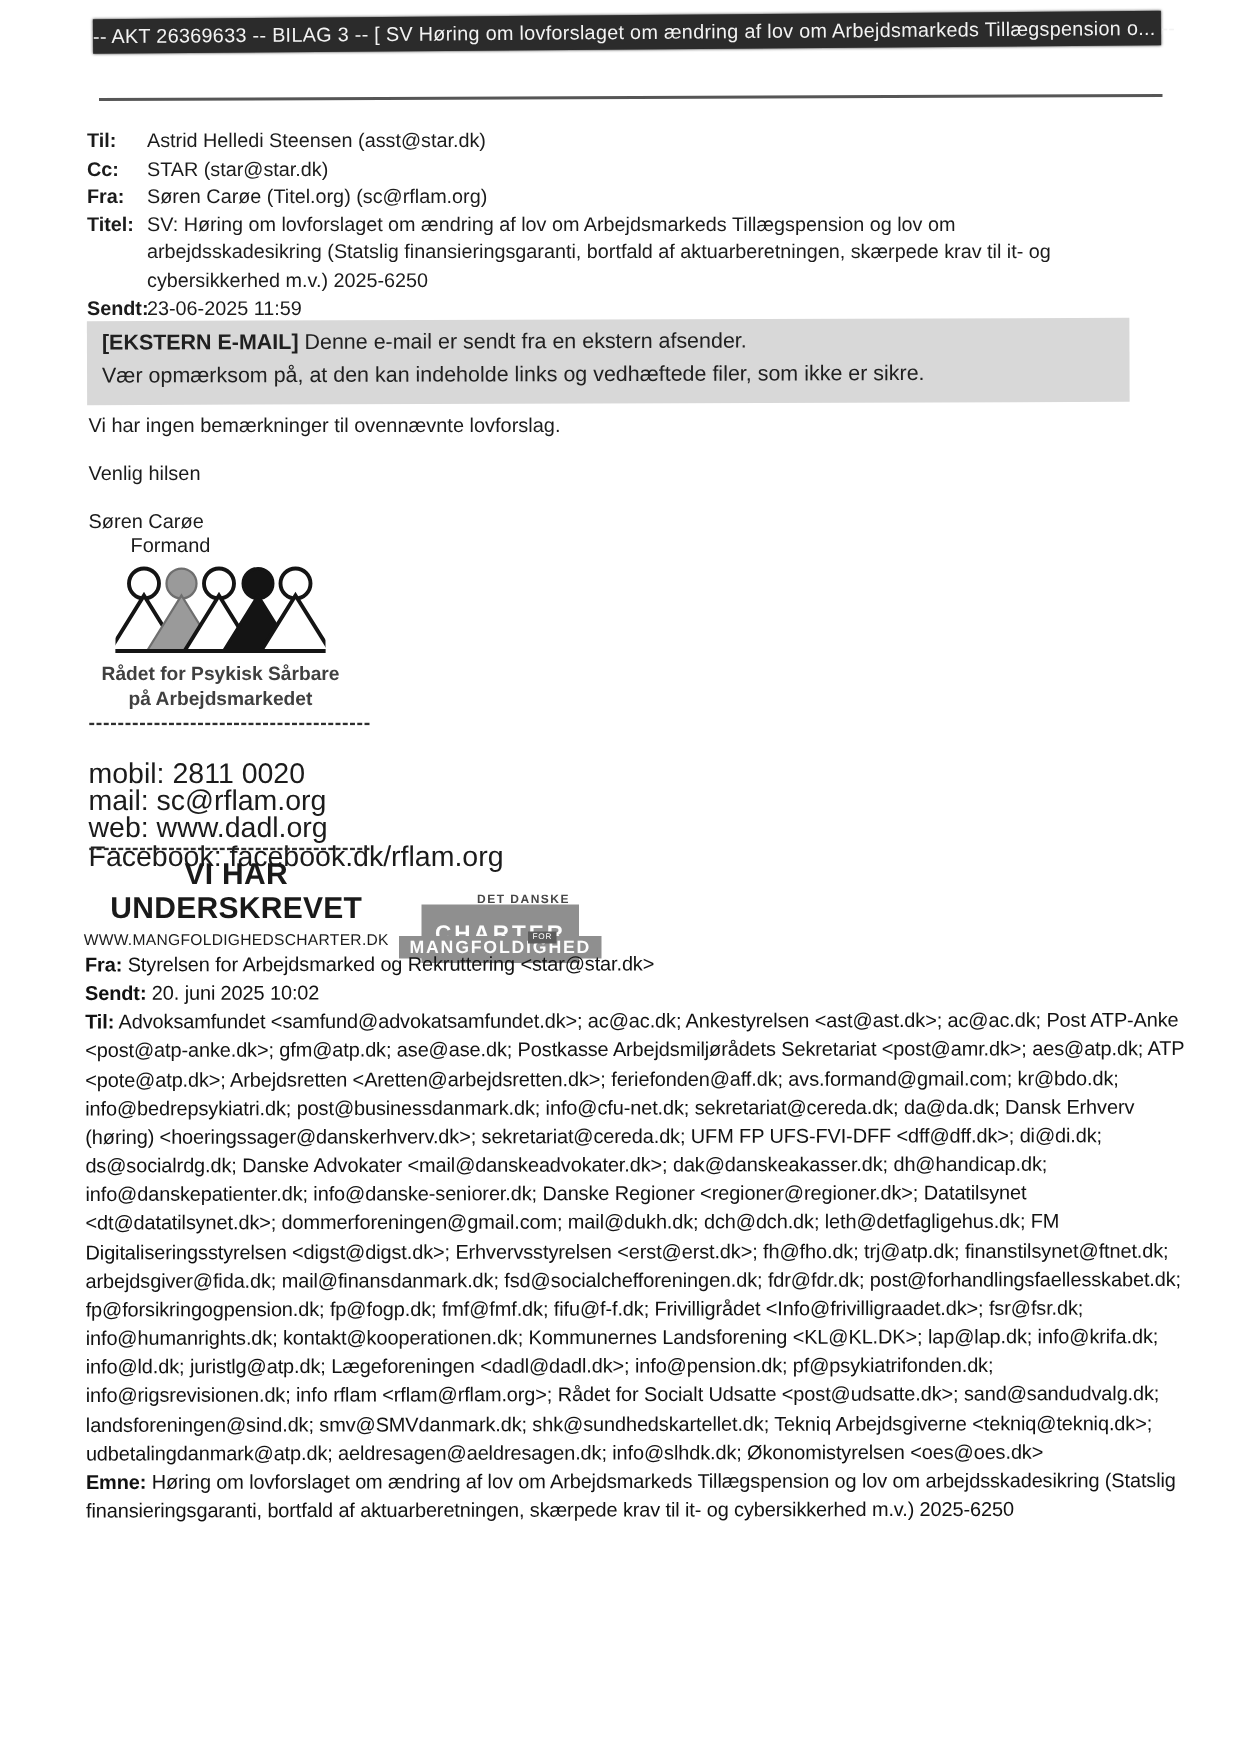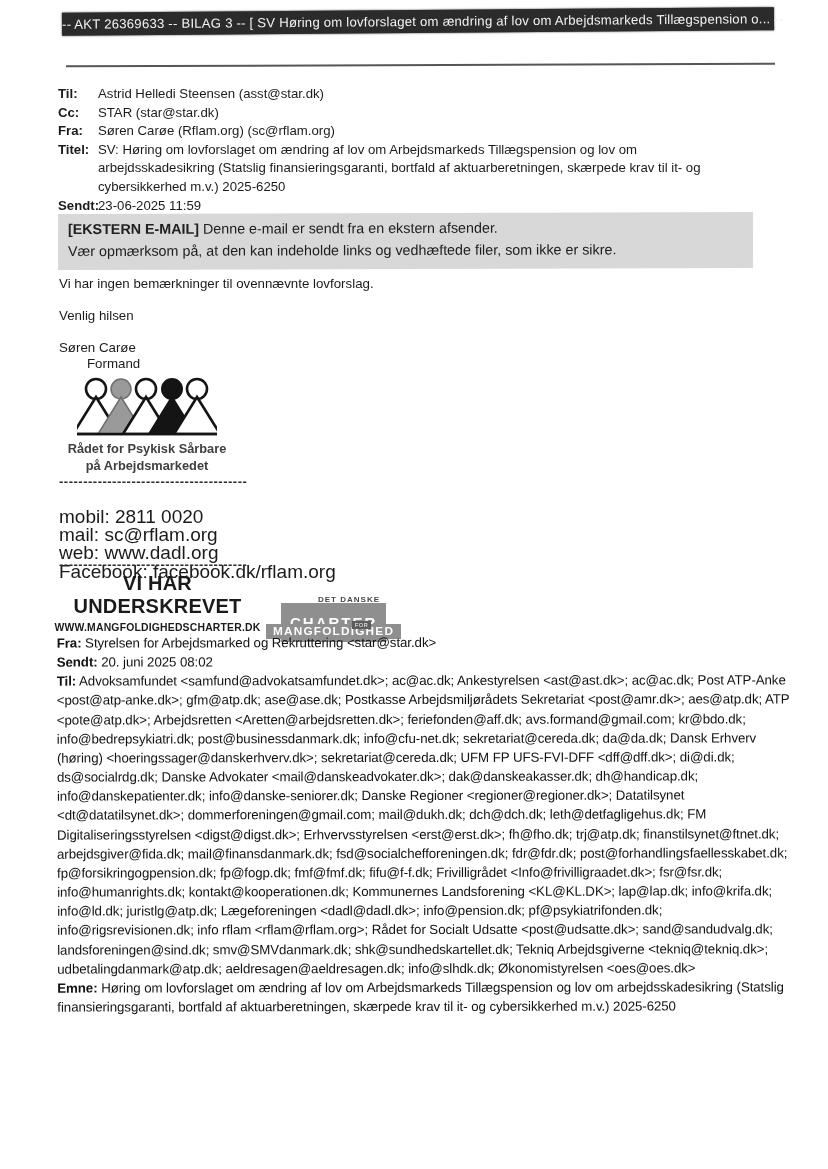--- a/index.html
+++ b/index.html
@@ -29,21 +29,21 @@
   .bodytext{position:absolute;left:59px;font-size:13.3px;}
   .logo-svg{position:absolute;left:77px;top:377px;}
   .logo-caption{
     position:absolute;left:52px;top:441px;width:190px;text-align:center;
     font-weight:bold;font-size:12.8px;line-height:16.5px;color:#404040;
   }
   .sep{position:absolute;left:59px;font-size:13px;font-weight:bold;letter-spacing:0.5px;color:#2e2e2e;white-space:nowrap;}
   .contact{position:absolute;left:59px;top:489px;font-size:19px;line-height:18.2px;margin-top:19px;}
   .pledge{position:absolute;left:50px;top:572px;width:215px;text-align:center;color:#1a1a1a;}
   .pledge-1{font-size:20px;font-weight:bold;letter-spacing:0.2px;margin-bottom:4px;}
-  .pledge-2{font-size:10.4px;font-weight:bold;letter-spacing:0.2px;text-align:center;}
+  .pledge-2{font-size:10.4px;font-weight:normal;letter-spacing:0.2px;text-align:center;}
   .charter{position:absolute;left:266px;top:595px;width:145px;height:46px;}
   .ch-top{position:absolute;left:52px;top:0;font-size:8px;font-weight:bold;color:#474747;letter-spacing:1px;white-space:nowrap;}
   .ch-mid{position:absolute;left:15px;top:8px;background:#8f8f8f;color:#fdfdfd;font-weight:bold;font-size:15px;line-height:17px;padding:11px 9px;letter-spacing:2px;white-space:nowrap;}
   .ch-tag{position:absolute;left:86px;top:26px;background:#5c5c5c;color:#fff;font-size:5.5px;line-height:6px;padding:1px 3px;letter-spacing:0.5px;z-index:2;}
   .ch-bot{position:absolute;left:0;top:29px;background:#8f8f8f;color:#fdfdfd;font-weight:bold;font-size:11.8px;line-height:13px;padding:1px 7px;letter-spacing:1.2px;white-space:nowrap;}
   .quoted{
     position:absolute;left:57px;top:633px;width:735px;
     font-size:13.3px;line-height:19.15px;letter-spacing:-0.08px;color:#121212;
     transform:rotate(-0.1deg);
   }
@@ -61,21 +61,21 @@
   <div class="hrow">
     <span class="hlabel">Til:</span>
     <span class="hvalue">Astrid Helledi Steensen (asst@star.dk)</span>
   </div>
   <div class="hrow">
     <span class="hlabel">Cc:</span>
     <span class="hvalue">STAR (star@star.dk)</span>
   </div>
   <div class="hrow">
     <span class="hlabel">Fra:</span>
-    <span class="hvalue">Søren Carøe (Rflam.org) (sc@rflam.org)</span>
+    <span class="hvalue">Søren Carøe (Titel.org) (sc@rflam.org)</span>
   </div>
   <div class="hrow">
     <span class="hlabel">Titel:</span>
     <span class="hvalue">SV: Høring om lovforslaget om ændring af lov om Arbejdsmarkeds Tillægspension og lov om arbejdsskadesikring (Statslig finansieringsgaranti, bortfald af aktuarberetningen, skærpede krav til it- og cybersikkerhed m.v.) 2025-6250</span>
   </div>
   <div class="hrow">
     <span class="hlabel">Sendt:</span>
     <span class="hvalue">23-06-2025 11:59</span>
   </div>
 </div>
@@ -132,16 +132,16 @@
 
 <div class="charter">
   <div class="ch-top">DET DANSKE</div>
   <div class="ch-mid">CHARTER</div>
   <div class="ch-tag">FOR</div>
   <div class="ch-bot">MANGFOLDIGHED</div>
 </div>
 
 <div class="quoted">
   <p><span class="qlabel">Fra:</span><span> Styrelsen for Arbejdsmarked og Rekruttering &lt;star@star.dk&gt;</span></p>
-  <p><span class="qlabel">Sendt:</span><span> 20. juni 2025 08:02</span></p>
+  <p><span class="qlabel">Sendt:</span><span> 20. juni 2025 10:02</span></p>
   <p><span class="qlabel">Til:</span><span> Advoksamfundet &lt;samfund@advokatsamfundet.dk&gt;; ac@ac.dk; Ankestyrelsen &lt;ast@ast.dk&gt;; ac@ac.dk; Post ATP-Anke &lt;post@atp-anke.dk&gt;; gfm@atp.dk; ase@ase.dk; Postkasse Arbejdsmiljørådets Sekretariat &lt;post@amr.dk&gt;; aes@atp.dk; ATP &lt;pote@atp.dk&gt;; Arbejdsretten &lt;Aretten@arbejdsretten.dk&gt;; feriefonden@aff.dk; avs.formand@gmail.com; kr@bdo.dk; info@bedrepsykiatri.dk; post@businessdanmark.dk; info@cfu-net.dk; sekretariat@cereda.dk; da@da.dk; Dansk Erhverv (høring) &lt;hoeringssager@danskerhverv.dk&gt;; sekretariat@cereda.dk; UFM FP UFS-FVI-DFF &lt;dff@dff.dk&gt;; di@di.dk; ds@socialrdg.dk; Danske Advokater &lt;mail@danskeadvokater.dk&gt;; dak@danskeakasser.dk; dh@handicap.dk; info@danskepatienter.dk; info@danske-seniorer.dk; Danske Regioner &lt;regioner@regioner.dk&gt;; Datatilsynet &lt;dt@datatilsynet.dk&gt;; dommerforeningen@gmail.com; mail@dukh.dk; dch@dch.dk; leth@detfagligehus.dk; FM Digitaliseringsstyrelsen &lt;digst@digst.dk&gt;; Erhvervsstyrelsen &lt;erst@erst.dk&gt;; fh@fho.dk; trj@atp.dk; finanstilsynet@ftnet.dk; arbejdsgiver@fida.dk; mail@finansdanmark.dk; fsd@socialchefforeningen.dk; fdr@fdr.dk; post@forhandlingsfaellesskabet.dk; fp@forsikringogpension.dk; fp@fogp.dk; fmf@fmf.dk; fifu@f-f.dk; Frivilligrådet &lt;Info@frivilligraadet.dk&gt;; fsr@fsr.dk; info@humanrights.dk; kontakt@kooperationen.dk; Kommunernes Landsforening &lt;KL@KL.DK&gt;; lap@lap.dk; info@krifa.dk; info@ld.dk; juristlg@atp.dk; Lægeforeningen &lt;dadl@dadl.dk&gt;; info@pension.dk; pf@psykiatrifonden.dk; info@rigsrevisionen.dk; info rflam &lt;rflam@rflam.org&gt;; Rådet for Socialt Udsatte &lt;post@udsatte.dk&gt;; sand@sandudvalg.dk; landsforeningen@sind.dk; smv@SMVdanmark.dk; shk@sundhedskartellet.dk; Tekniq Arbejdsgiverne &lt;tekniq@tekniq.dk&gt;; udbetalingdanmark@atp.dk; aeldresagen@aeldresagen.dk; info@slhdk.dk; Økonomistyrelsen &lt;oes@oes.dk&gt;</span></p>
   <p><span class="qlabel">Emne:</span><span> Høring om lovforslaget om ændring af lov om Arbejdsmarkeds Tillægspension og lov om arbejdsskadesikring (Statslig finansieringsgaranti, bortfald af aktuarberetningen, skærpede krav til it- og cybersikkerhed m.v.) 2025-6250</span></p>
 </div>
 
 </body></html>

